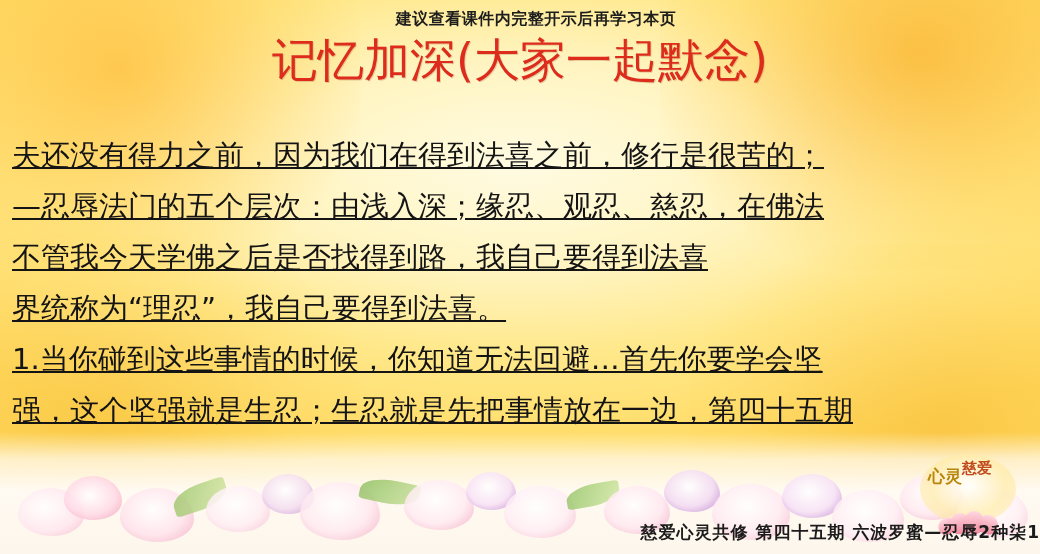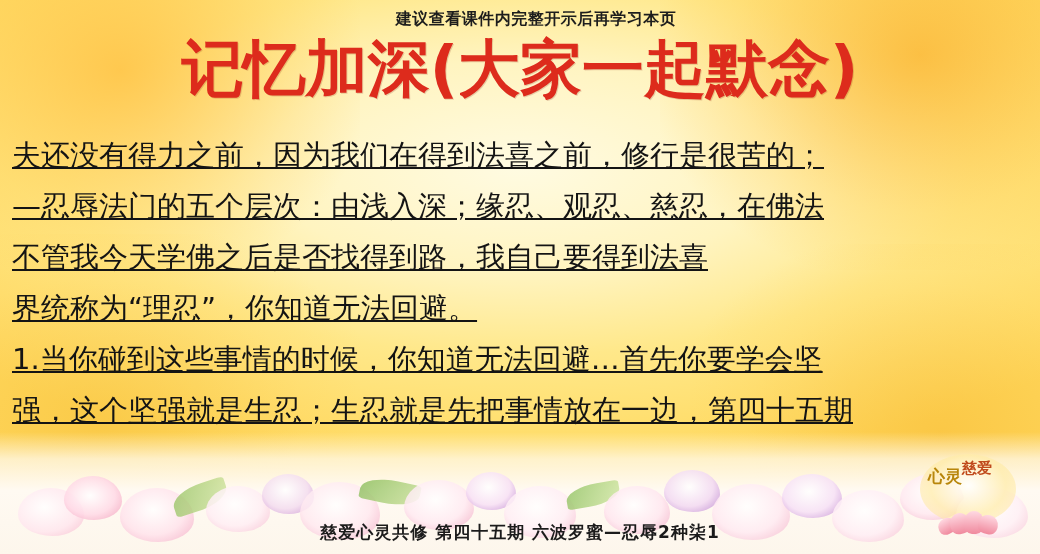--- a/index.html
+++ b/index.html
@@ -66,23 +66,23 @@
     font-family: "DejaVu Sans", "Liberation Sans", sans-serif;
   }
 
   
   .title {
     position: absolute;
     top: 36px;
     left: 0;
     width: 100%;
     text-align: center;
-    font-size: 62px;
+    font-size: 46px;
     line-height: 1.05;
-    font-weight: bold;
+    font-weight: normal;
     color: #dd2b1c;
     font-family: "DejaVu Sans", "Liberation Sans", sans-serif;
     text-shadow: 1px 1px 0 rgba(120,20,0,0.18);
   }
 
   
   .body-text {
     position: absolute;
     top: 130px;
     left: 12px;
@@ -169,21 +169,21 @@
     border-radius: 50% 50% 40% 40%;
     background: linear-gradient(to top, #f08a9e, #ffd9e2);
   }
 
   
   .footer-caption {
     position: absolute;
     bottom: 10px;
     left: 0;
     width: 1040px;
-    text-align: center;
+    text-align: right;
     font-size: 17px;
     font-weight: bold;
     color: #1b1b1b;
     letter-spacing: 1px;
     font-family: "DejaVu Sans", "Liberation Sans", sans-serif;
   }
 </style>
 </head>
 <body>
 
@@ -195,21 +195,21 @@
   <div class="corner-glow-br"></div>
 
   <div class="top-note">建议查看课件内完整开示后再学习本页</div>
 
   <div class="title">记忆加深(大家一起默念)</div>
 
   <div class="body-text">
     <div class="body-line">夫还没有得力之前，因为我们在得到法喜之前，修行是很苦的；</div>
     <div class="body-line">—忍辱法门的五个层次：由浅入深；缘忍、观忍、慈忍，在佛法</div>
     <div class="body-line">不管我今天学佛之后是否找得到路，我自己要得到法喜</div>
-    <div class="body-line">界统称为“理忍”，你知道无法回避。</div>
+    <div class="body-line">界统称为“理忍”，我自己要得到法喜。</div>
     <div class="body-line">1.当你碰到这些事情的时候，你知道无法回避…首先你要学会坚</div>
     <div class="body-line">强，这个坚强就是生忍；生忍就是先把事情放在一边，第四十五期</div>
   </div>
 
   <div class="flower-band">
     <div class="band-base"></div>
 
     <div class="petal" style="left:18px; bottom:18px; width:66px; height:48px; background:radial-gradient(ellipse at 40% 40%, #ffffff 0%, #ffe6ee 60%, #f6b9cb 100%);"></div>
     <div class="petal" style="left:64px; bottom:34px; width:58px; height:44px; background:radial-gradient(ellipse at 45% 45%, #ffffff 0%, #ffd9e6 55%, #ef9ab6 100%);"></div>
     <div class="petal" style="left:120px; bottom:12px; width:74px; height:54px; background:radial-gradient(ellipse at 45% 40%, #fff 0%, #ffe3ec 55%, #f2a8c2 100%);"></div>

